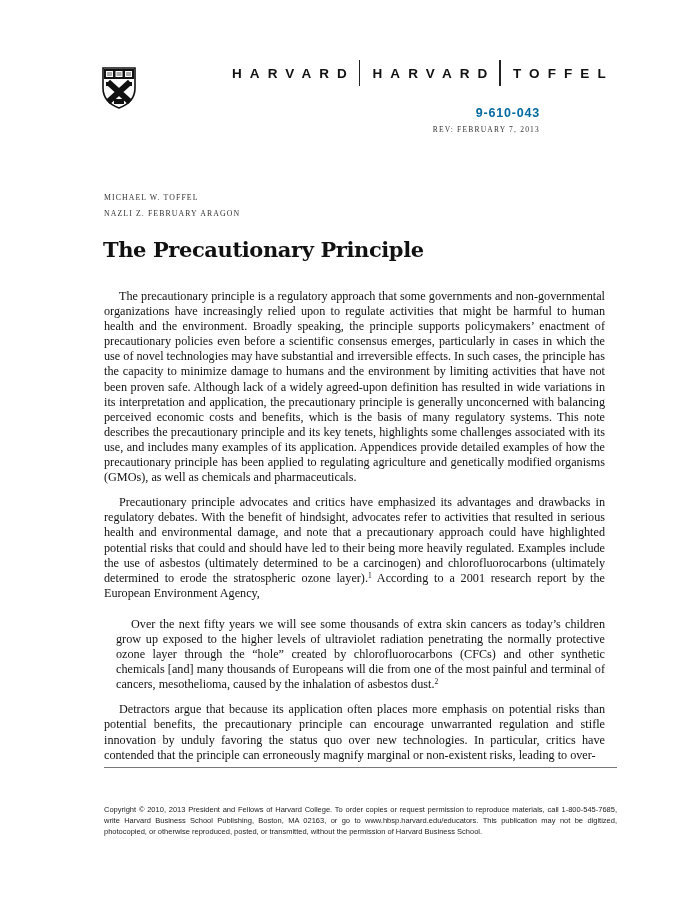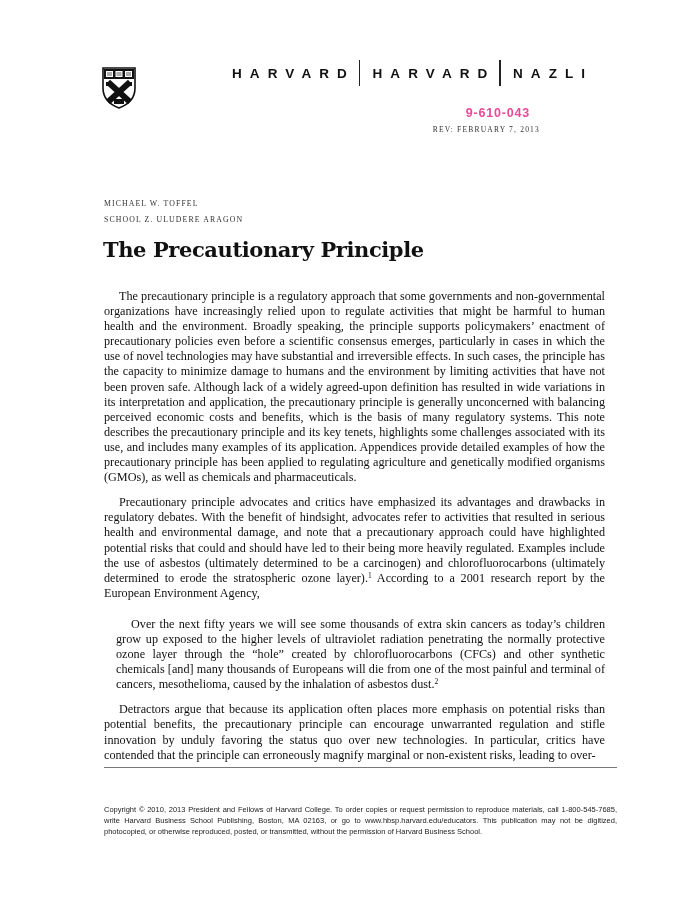--- a/index.html
+++ b/index.html
@@ -5,24 +5,24 @@
     html, body { margin: 0; padding: 0; background: #ffffff; }
     body { width: 700px; height: 906px; position: relative; overflow: hidden; color: #111; }
     .page { position: absolute; left: 0; top: 0; width: 624px; height: 906px; background: #fff; }
 
     .crest { position: absolute; left: 101px; top: 66px; width: 36px; height: 44px; }
 
     .masthead { position: absolute; left: 232px; top: 62px; height: 22px; display: flex; align-items: center;
       font-family: "Liberation Sans", sans-serif; font-weight: bold; font-size: 13.5px; letter-spacing: 8.1px; color: #111; white-space: nowrap; }
     .masthead .sep { display: inline-block; width: 1.5px; height: 26px; background: #222; margin: 0 12px 0 4px; }
 
-    .docnum { position: absolute; right: 94px; top: 106px; font-family: "Liberation Sans", sans-serif; font-weight: bold; font-size: 12.5px; letter-spacing: 0.8px; color: #ec4899; margin-left: 36px; }
+    .docnum { position: absolute; right: 84px; top: 106px; font-family: "Liberation Sans", sans-serif; font-weight: bold; font-size: 12.5px; letter-spacing: 0.8px; color: #0369a1; margin-left: 36px; }
     .revdate { position: absolute; right: 84px; top: 125px; font-family: "Liberation Serif", serif; font-size: 7.5px; letter-spacing: 1.2px; color: #333; padding-left: 16px; }
 
-    .authors { position: absolute; left: 104px; top: 196px; font-family: "Liberation Serif", serif; font-size: 7.8px; letter-spacing: 1.1px; color: #333; line-height: 16px; }
+    .authors { position: absolute; left: 104px; top: 190px; font-family: "Liberation Serif", serif; font-size: 7.8px; letter-spacing: 1.1px; color: #333; line-height: 16px; }
 
     .title { position: absolute; left: 103px; top: 237px; margin: 0; font-family: "DejaVu Serif", serif; font-weight: bold; font-size: 21px; letter-spacing: -0.4px; color: #111; }
 
     .body { position: absolute; left: 104px; top: 289px; width: 513px; font-family: "Liberation Serif", serif; font-size: 12.2px; line-height: 15.1px; color: #111; text-align: justify; }
     .body p { margin: 0 12px 10px 0; text-indent: 15px; }
     .body p.quote { margin: 16px 12px 10px 12px; text-indent: 15px; }
     .body sup { font-size: 7.5px; line-height: 0; vertical-align: 4px; }
 
     .rule { position: absolute; left: 104px; top: 767px; width: 513px; height: 1px; background: #777; }
 
@@ -43,29 +43,29 @@
     <path d="M6 7h5M6 9h5M15.5 7h5M15.5 9h5M25 7h5M25 9h5" stroke="#111" stroke-width="0.7"></path>
     <path d="M7 16 L29 36 M29 16 L7 36" stroke="#111" stroke-width="6"></path>
     <path d="M5 16 h6 v4 h-6z M25 16 h6 v4 h-6z M13 33 h10 v5 h-10z" fill="#111"></path>
   </svg>
 
   <div class="masthead">
     <span>HARVARD</span>
     <span class="sep"></span>
     <span>HARVARD</span>
     <span class="sep"></span>
-    <span>NAZLI</span>
+    <span>TOFFEL</span>
   </div>
 
   <div class="docnum">9-610-043</div>
   <div class="revdate">REV: FEBRUARY 7, 2013</div>
 
   <div class="authors">
     <div>MICHAEL W. TOFFEL</div>
-    <div>SCHOOL Z. ULUDERE ARAGON</div>
+    <div>NAZLI Z. FEBRUARY ARAGON</div>
   </div>
 
   <h1 class="title">The Precautionary Principle</h1>
 
   <div class="body">
     <p>The precautionary principle is a regulatory approach that some governments and non-governmental organizations have increasingly relied upon to regulate activities that might be harmful to human health and the environment. Broadly speaking, the principle supports policymakers’ enactment of precautionary policies even before a scientific consensus emerges, particularly in cases in which the use of novel technologies may have substantial and irreversible effects. In such cases, the principle has the capacity to minimize damage to humans and the environment by limiting activities that have not been proven safe. Although lack of a widely agreed-upon definition has resulted in wide variations in its interpretation and application, the precautionary principle is generally unconcerned with balancing perceived economic costs and benefits, which is the basis of many regulatory systems. This note describes the precautionary principle and its key tenets, highlights some challenges associated with its use, and includes many examples of its application. Appendices provide detailed examples of how the precautionary principle has been applied to regulating agriculture and genetically modified organisms (GMOs), as well as chemicals and pharmaceuticals.</p>
     <p><span>Precautionary principle advocates and critics have emphasized its advantages and drawbacks in regulatory debates. With the benefit of hindsight, advocates refer to activities that resulted in serious health and environmental damage, and note that a precautionary approach could have highlighted potential risks that could and should have led to their being more heavily regulated. Examples include the use of asbestos (ultimately determined to be a carcinogen) and chlorofluorocarbons (ultimately determined to erode the stratospheric ozone layer).</span><sup>1</sup><span> According to a 2001 research report by the European Environment Agency,</span></p>
     <p class="quote"><span>Over the next fifty years we will see some thousands of extra skin cancers as today’s children grow up exposed to the higher levels of ultraviolet radiation penetrating the normally protective ozone layer through the “hole” created by chlorofluorocarbons (CFCs) and other synthetic chemicals [and] many thousands of Europeans will die from one of the most painful and terminal of cancers, mesothelioma, caused by the inhalation of asbestos dust.</span><sup>2</sup></p>
     <p>Detractors argue that because its application often places more emphasis on potential risks than potential benefits, the precautionary principle can encourage unwarranted regulation and stifle innovation by unduly favoring the status quo over new technologies. In particular, critics have contended that the principle can erroneously magnify marginal or non-existent risks, leading to over-</p>
   </div>

